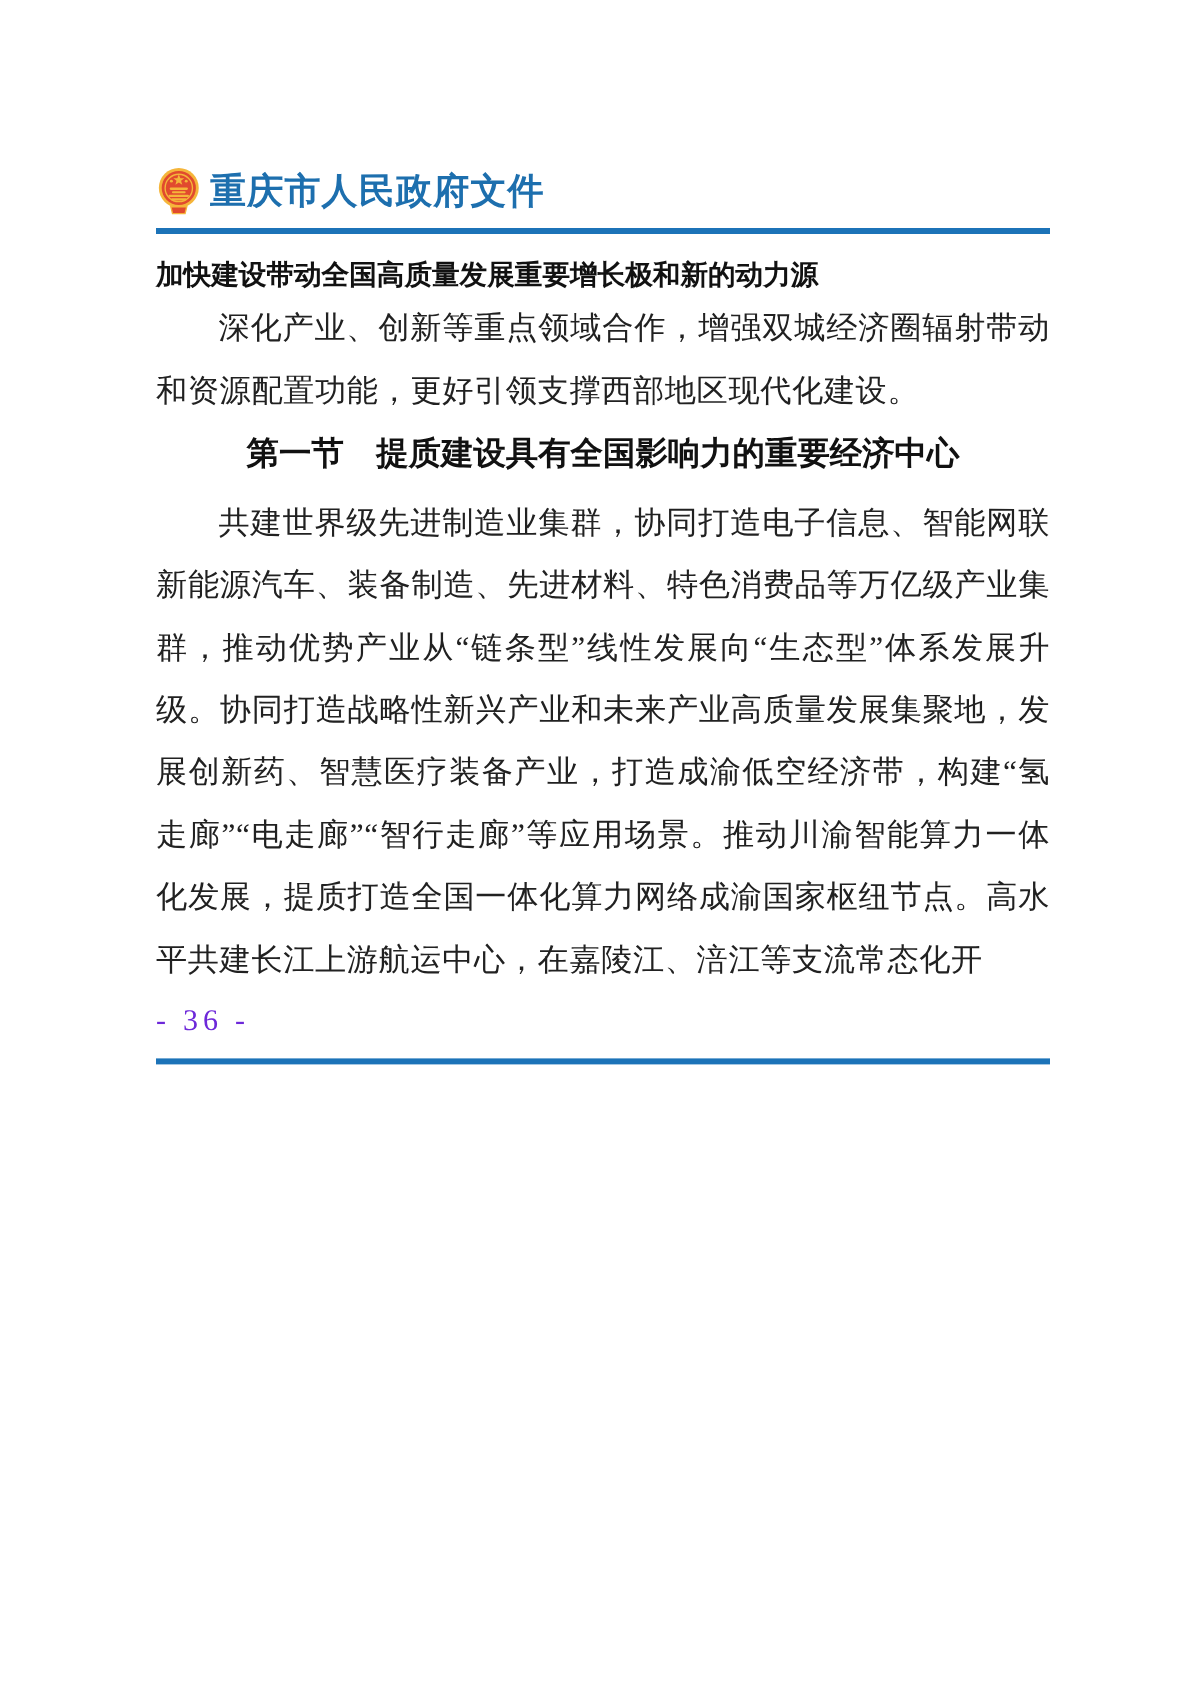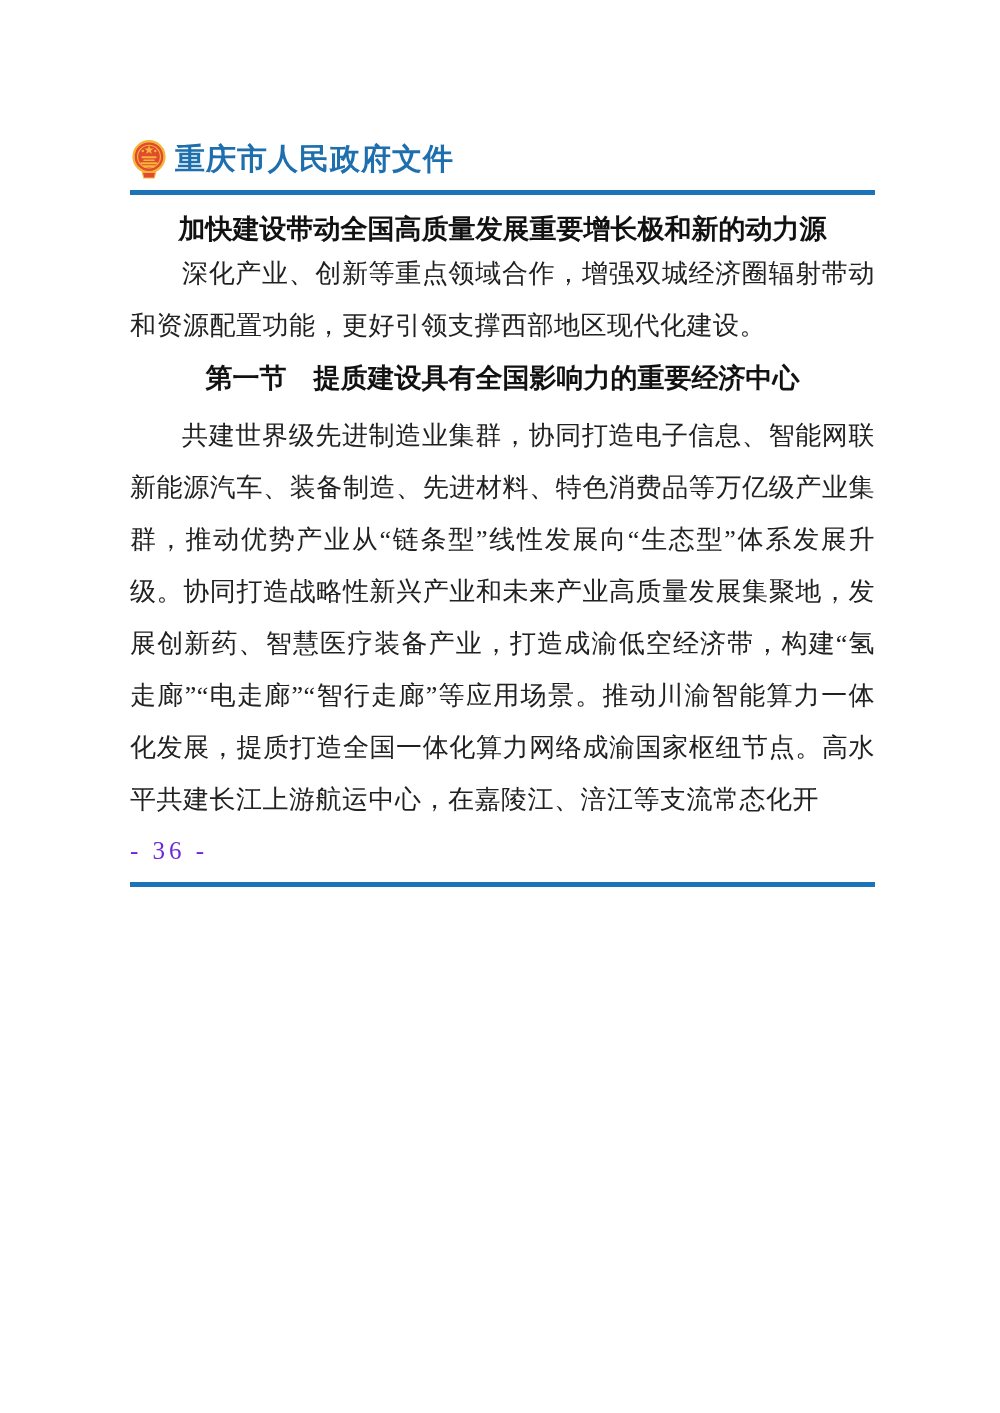--- a/index.html
+++ b/index.html
@@ -50,23 +50,22 @@
   .divider {
     height: 5px;
     background: var(--accent-blue);
   }
   .divider.top { margin-top: 9px; }
   
   .doc-title {
     margin-top: 15px;
     font-family: "Liberation Sans", "DejaVu Sans", sans-serif;
     font-weight: bold;
-    font-size: 27px;
+    font-size: 23px;
     line-height: 38px;
-    text-align: center;
     color: #111111;
     white-space: nowrap;
   }
   
   .body-para {
     font-size: 26px;
     line-height: 52px;
     text-align: justify;
     text-justify: inter-character;
     text-indent: 2em;

